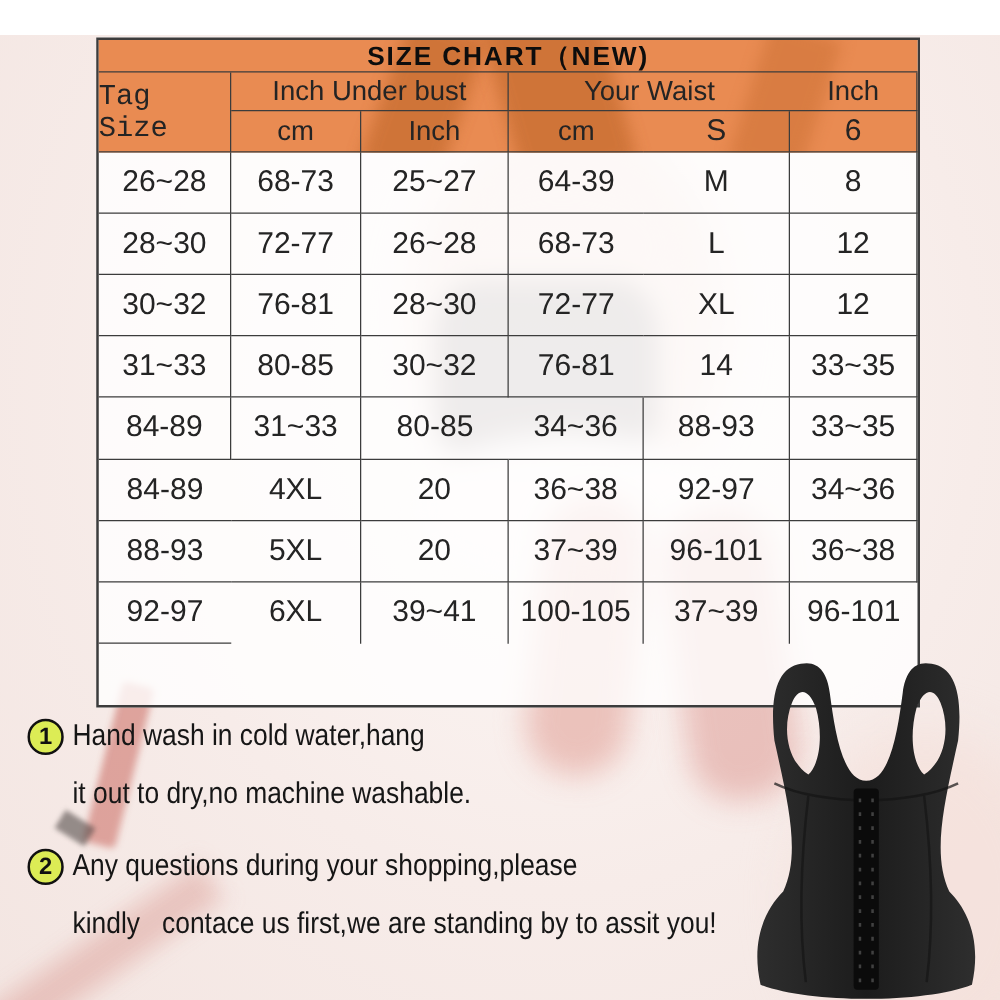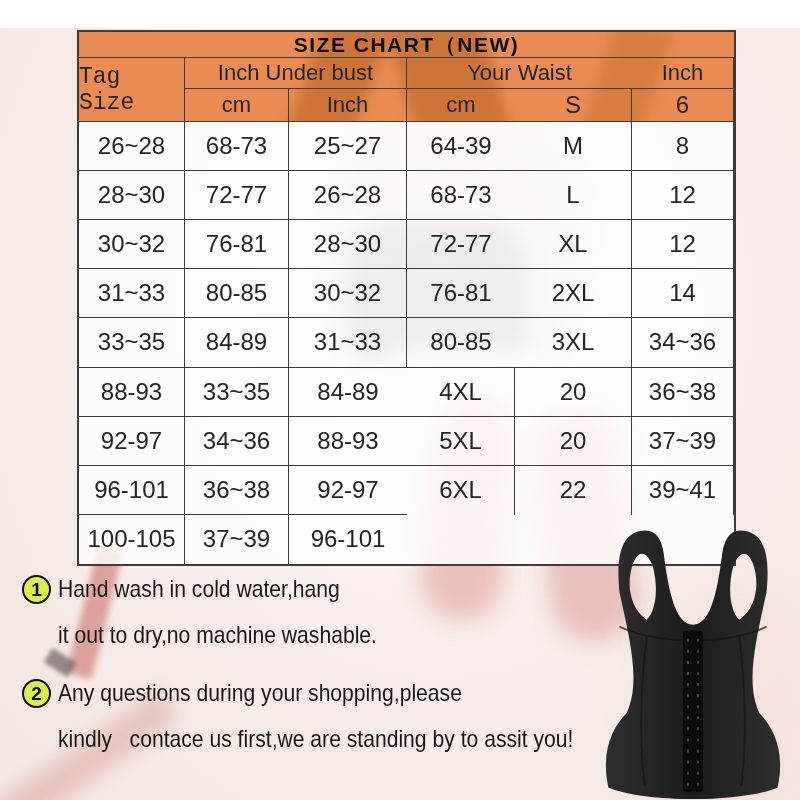--- a/index.html
+++ b/index.html
@@ -115,49 +115,46 @@
       <div class="c">28~30</div>
       <div class="c nbr">72-77</div>
 
       <div class="c">XL</div>
       <div class="c">12</div>
       <div class="c">31~33</div>
       <div class="c">80-85</div>
       <div class="c">30~32</div>
       <div class="c nbr">76-81</div>
 
-      <div class="c">2XL</div>
       <div class="c">14</div>
       <div class="c">33~35</div>
       <div class="c">84-89</div>
       <div class="c">31~33</div>
       <div class="c nbr">80-85</div>
 
-      <div class="c">3XL</div>
       <div class="c">34~36</div>
       <div class="c">88-93</div>
       <div class="c">33~35</div>
       <div class="c nbr">84-89</div>
 
       <div class="c">4XL</div>
       <div class="c">20</div>
       <div class="c">36~38</div>
       <div class="c">92-97</div>
       <div class="c">34~36</div>
       <div class="c nbr">88-93</div>
 
       <div class="c">5XL</div>
       <div class="c">20</div>
       <div class="c">37~39</div>
       <div class="c">96-101</div>
       <div class="c">36~38</div>
       <div class="c nbr">92-97</div>
 
       <div class="c nbb">6XL</div>
-      <div class="c nbb">22</div>
       <div class="c nbb">39~41</div>
       <div class="c nbb">100-105</div>
       <div class="c nbb">37~39</div>
       <div class="c nbr nbb">96-101</div>
     </div>
   </div>
 
   <div class="note-badge b1">1</div>
   <div class="note-line l1">Hand wash in cold water,hang</div>
   <div class="note-line l2">it out to dry,no machine washable.</div>

